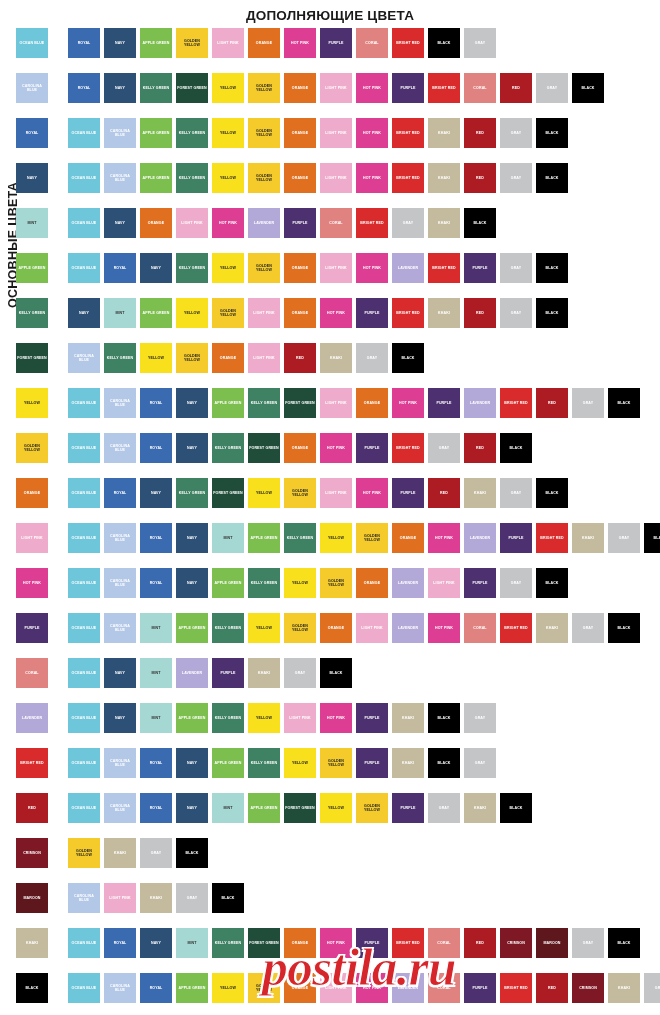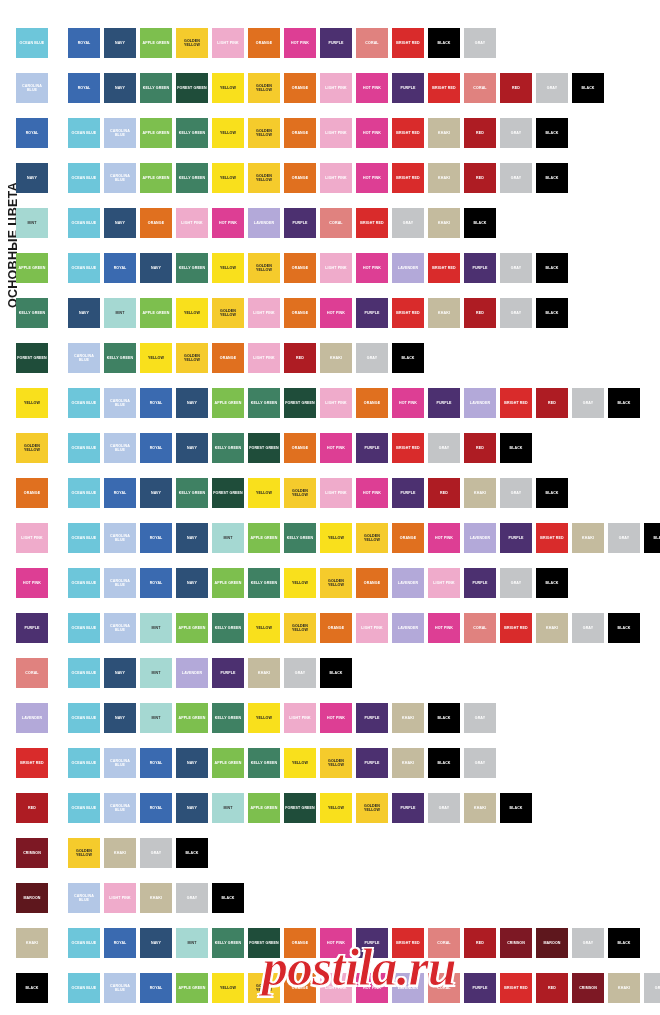--- a/index.html
+++ b/index.html
@@ -119,20 +119,21 @@
       -1.5px -1.5px 0 #ffffff;
     white-space: nowrap;
     letter-spacing: -1px;
   }
 </style>
 </head>
 <body>
 
 <div id="chart-root">
 
+  <div class="chart-title">ДОПОЛНЯЮЩИЕ ЦВЕТА</div>
 
   <div class="axis-label-vertical">
     <span>ОСНОВНЫЕ ЦВЕТА</span>
   </div>
 
   <div class="rows-wrap" id="rows-wrap">
       <div class="color-row">
         <div class="base-cell-holder">
           <div class="swatch" style="background: rgb(109, 198, 218);">
             <div class="swatch-label" style="color: rgb(255, 255, 255);">OCEAN BLUE</div>

